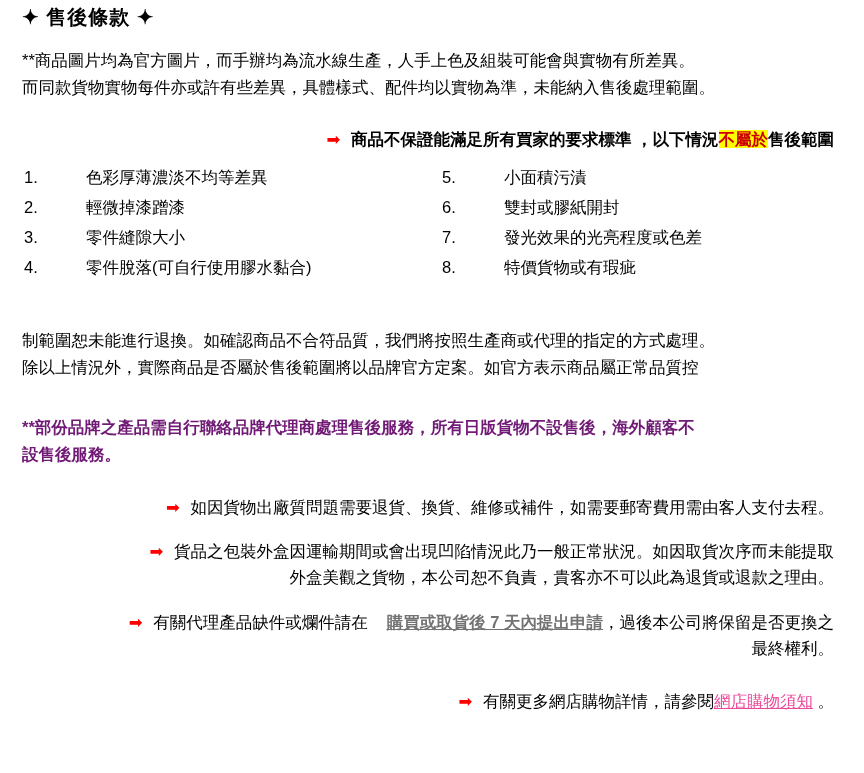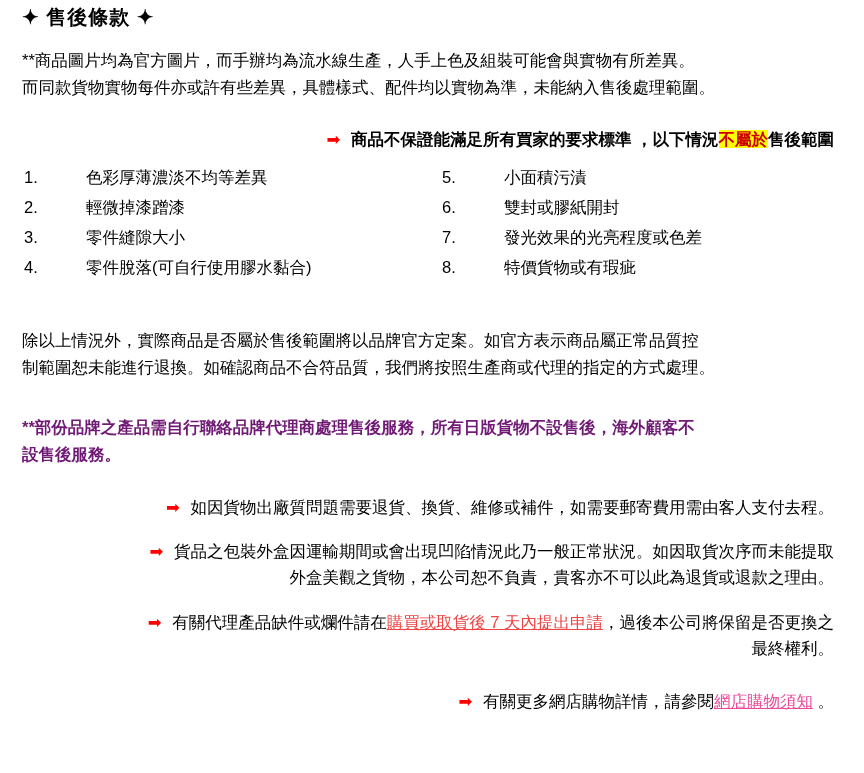--- a/index.html
+++ b/index.html
@@ -48,23 +48,24 @@
     font-weight: bold;
   }
   .red {
     color: #ff0000;
   }
   .red-bold {
     color: #701a75;
     font-weight: bold;
   }
   .red-underline {
-    color: #ef4444;
-    font-weight: normal;
+    color: #737373;
+    font-weight: bold;
     text-decoration: underline;
+    margin-left: 19px;
   }
   .link {
     color: #ec4899;
   }
   .notice-line {
     margin: 8px 0 0 22px;
     font-size: 16.5px;
     line-height: 1.6;
     width: 812px;
     text-align: right;
@@ -152,22 +153,22 @@
       <div class="list-item">
         <span class="list-num">8.</span>
         <span class="list-text">特價貨物或有瑕疵</span>
       </div>
     </div>
   </div>
 
   <div class="spacer-lg"></div>
 
   <div class="para">
+    <div>制範圍恕未能進行退換。如確認商品不合符品質，我們將按照生產商或代理的指定的方式處理。</div>
     <div>除以上情況外，實際商品是否屬於售後範圍將以品牌官方定案。如官方表示商品屬正常品質控</div>
-    <div>制範圍恕未能進行退換。如確認商品不合符品質，我們將按照生產商或代理的指定的方式處理。</div>
   </div>
 
   <div class="spacer-md"></div>
 
   <div class="para red-bold">
     <div>**部份品牌之產品需自行聯絡品牌代理商處理售後服務，所有日版貨物不設售後，海外顧客不</div>
     <div>設售後服務。</div>
   </div>
 
   <div class="spacer-md"></div>

